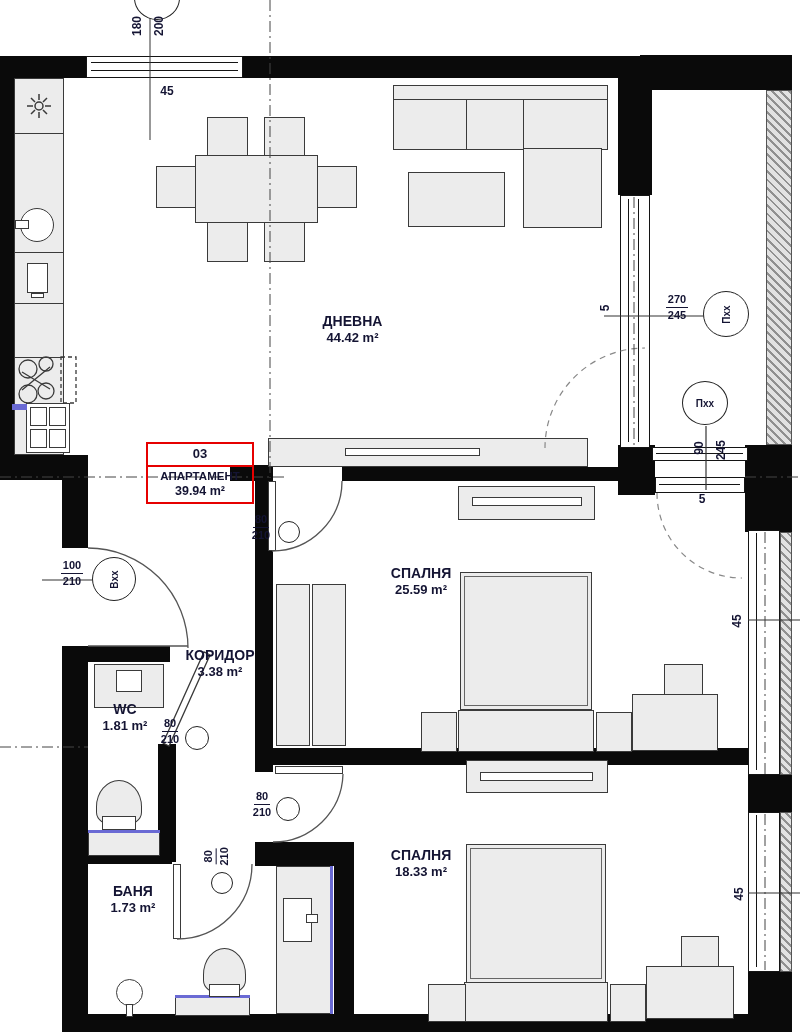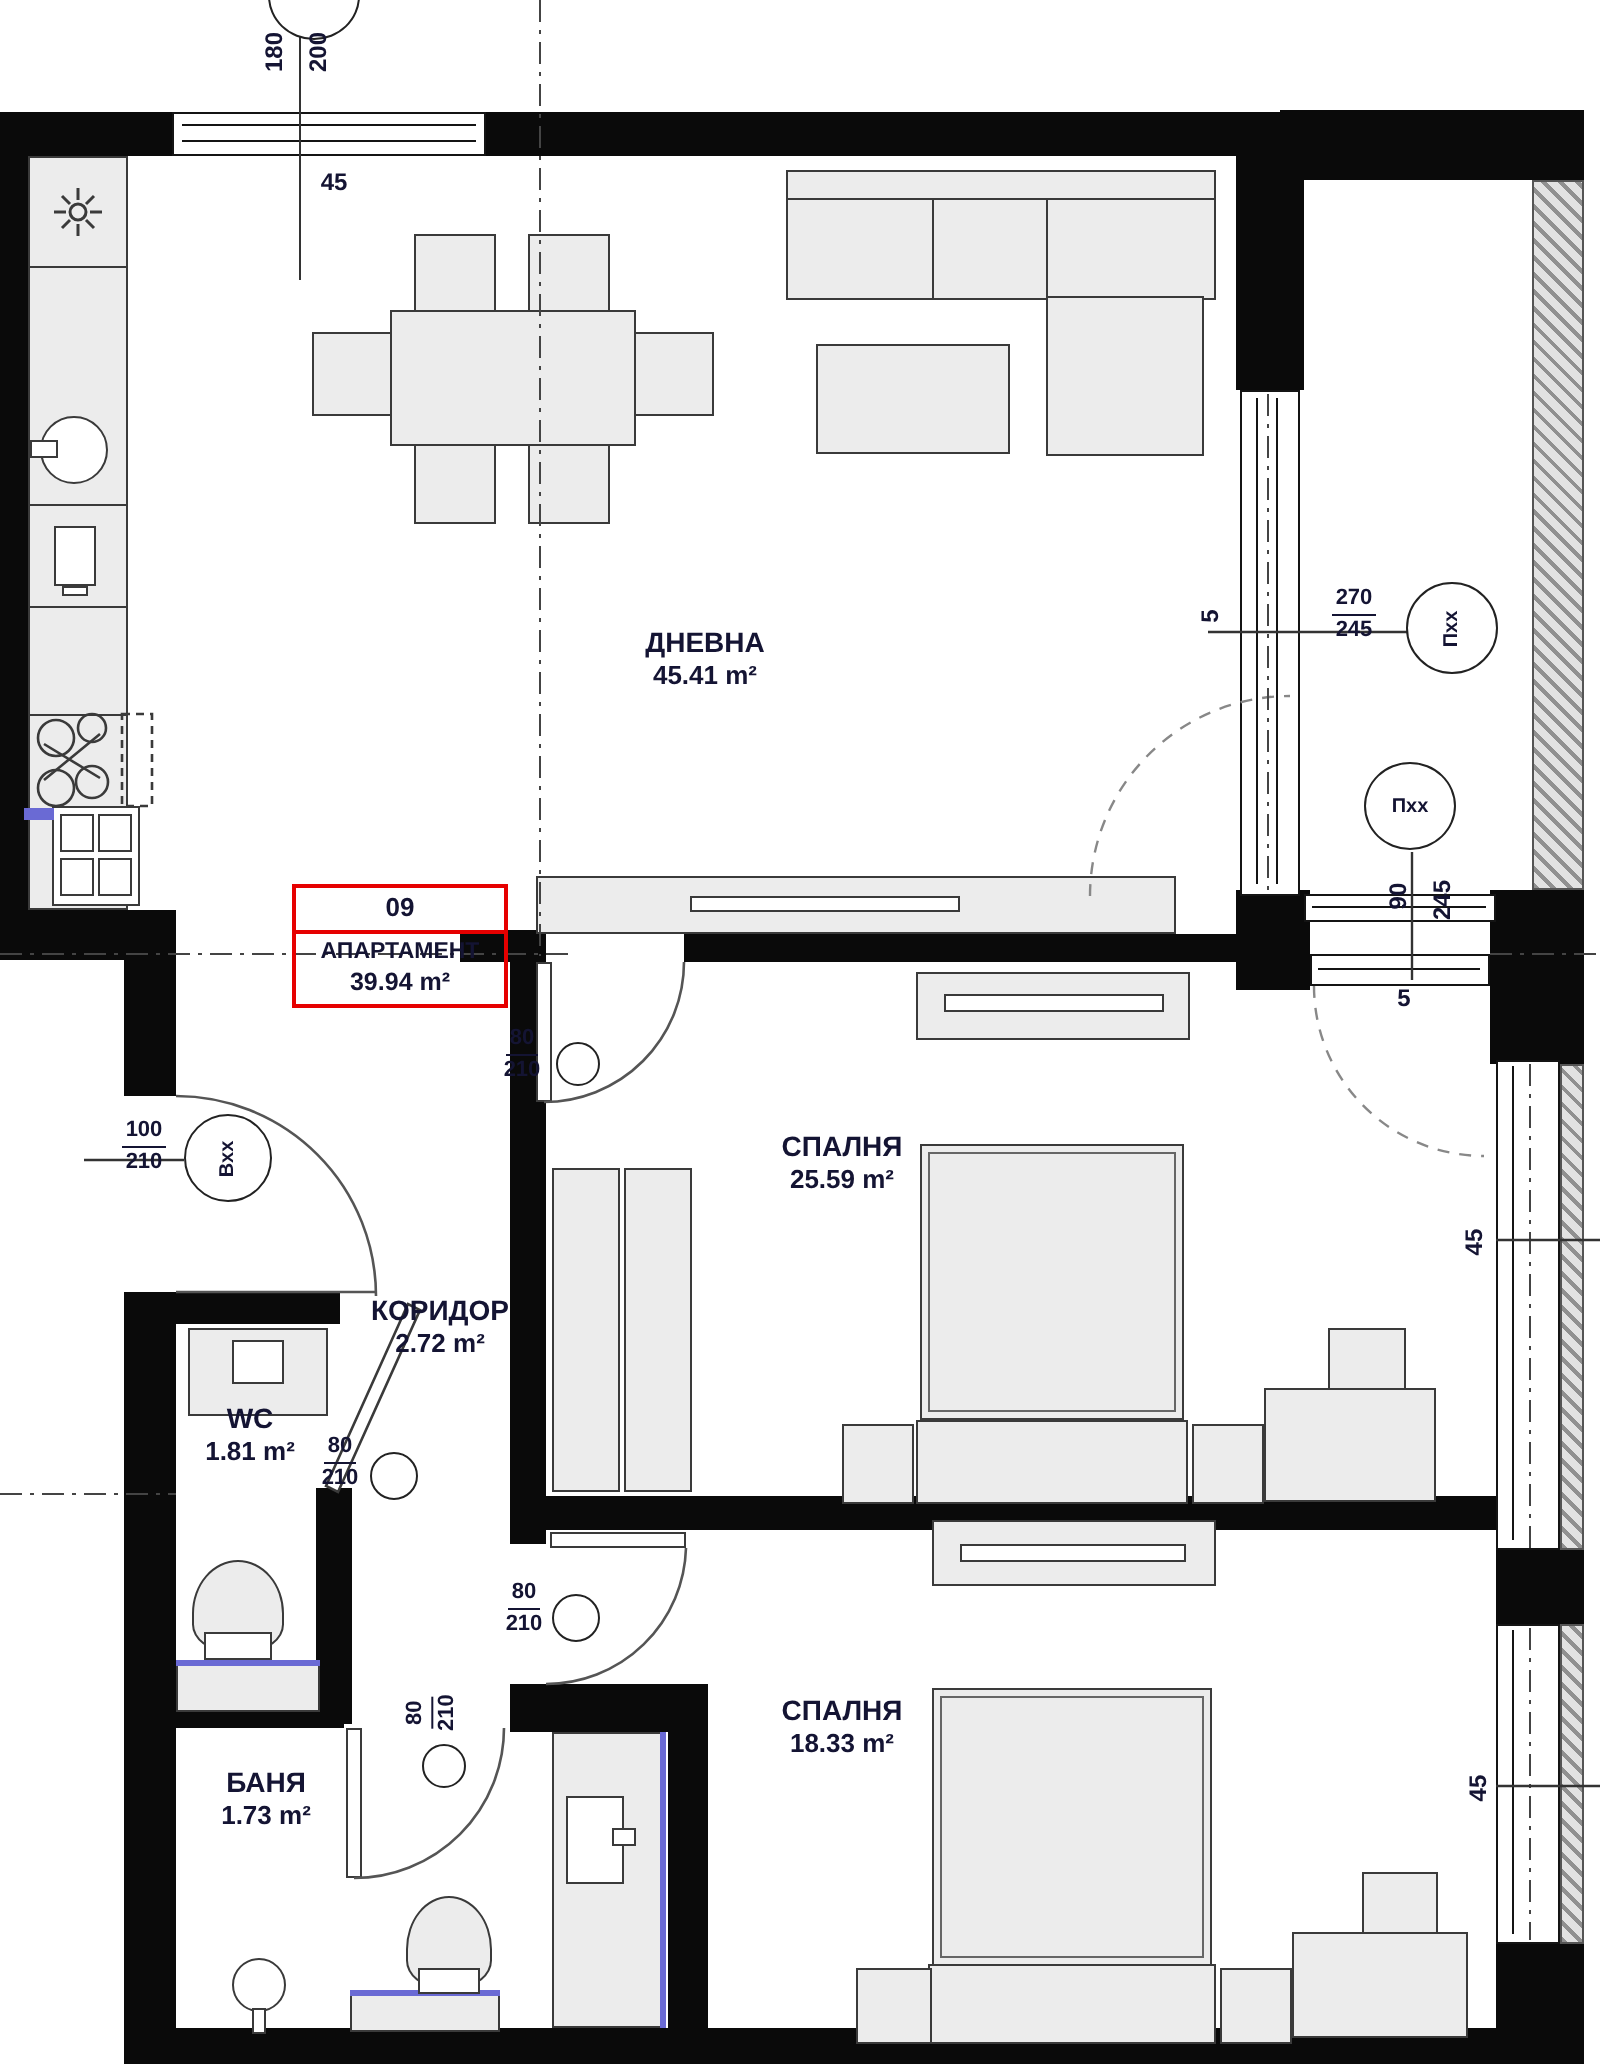--- a/index.html
+++ b/index.html
@@ -203,25 +203,25 @@
     </g>
   </svg>
 
   <div class="circ" style="left:134px;top:-24px;width:46px;height:44px"></div>
   <div class="lbl dim rot" style="left:118px;top:18px;width:40px;height:16px">180</div>
   <div class="lbl dim rot" style="left:140px;top:18px;width:40px;height:16px">200</div>
   <div class="lbl dim" style="left:152px;top:84px;width:30px;height:16px">45</div>
 
   <div class="lbl" style="left:300px;top:312px;width:105px">
     <div class="nm">ДНЕВНА</div>
-    <div class="ar">45.41 m²</div>
+    <div class="ar">44.42 m²</div>
   </div>
 
   <div class="redbox" style="left:146px;top:442px;width:108px;height:62px">
-    <div class="r1">09</div>
+    <div class="r1">03</div>
     <div class="r2">АПАРТАМЕНТ</div>
     <div class="r3">39.94 m²</div>
   </div>
 
   <div class="frac" style="left:652px;top:292px;width:50px">
     <span class="t">270</span>
     <span>245</span>
   </div>
   <div class="circ" style="left:703px;top:291px;width:46px;height:46px">
     <span class="rot">Пxx</span>
@@ -250,21 +250,21 @@
   <div class="circ" style="left:278px;top:521px;width:22px;height:22px"></div>
 
   <div class="lbl" style="left:366px;top:564px;width:110px">
     <div class="nm">СПАЛНЯ</div>
     <div class="ar">25.59 m²</div>
   </div>
   <div class="lbl dim rot" style="left:718px;top:613px;width:40px;height:16px">45</div>
 
   <div class="lbl" style="left:165px;top:646px;width:110px">
     <div class="nm">КОРИДОР</div>
-    <div class="ar">2.72 m²</div>
+    <div class="ar">3.38 m²</div>
   </div>
 
   <div class="lbl" style="left:85px;top:700px;width:80px">
     <div class="nm">WC</div>
     <div class="ar">1.81 m²</div>
   </div>
 
   <div class="frac" style="left:153px;top:716px;width:34px">
     <span class="t">80</span>
     <span>210</span>

